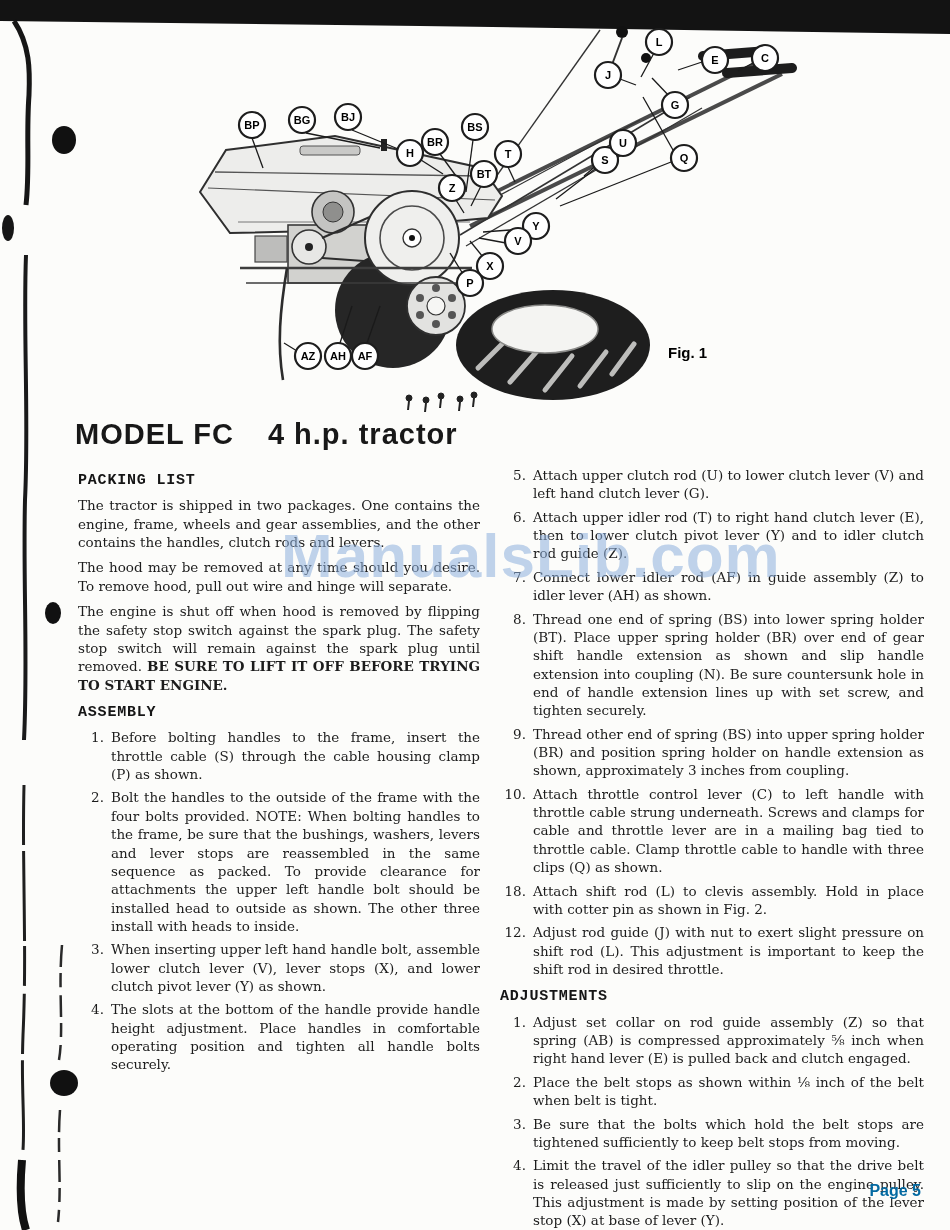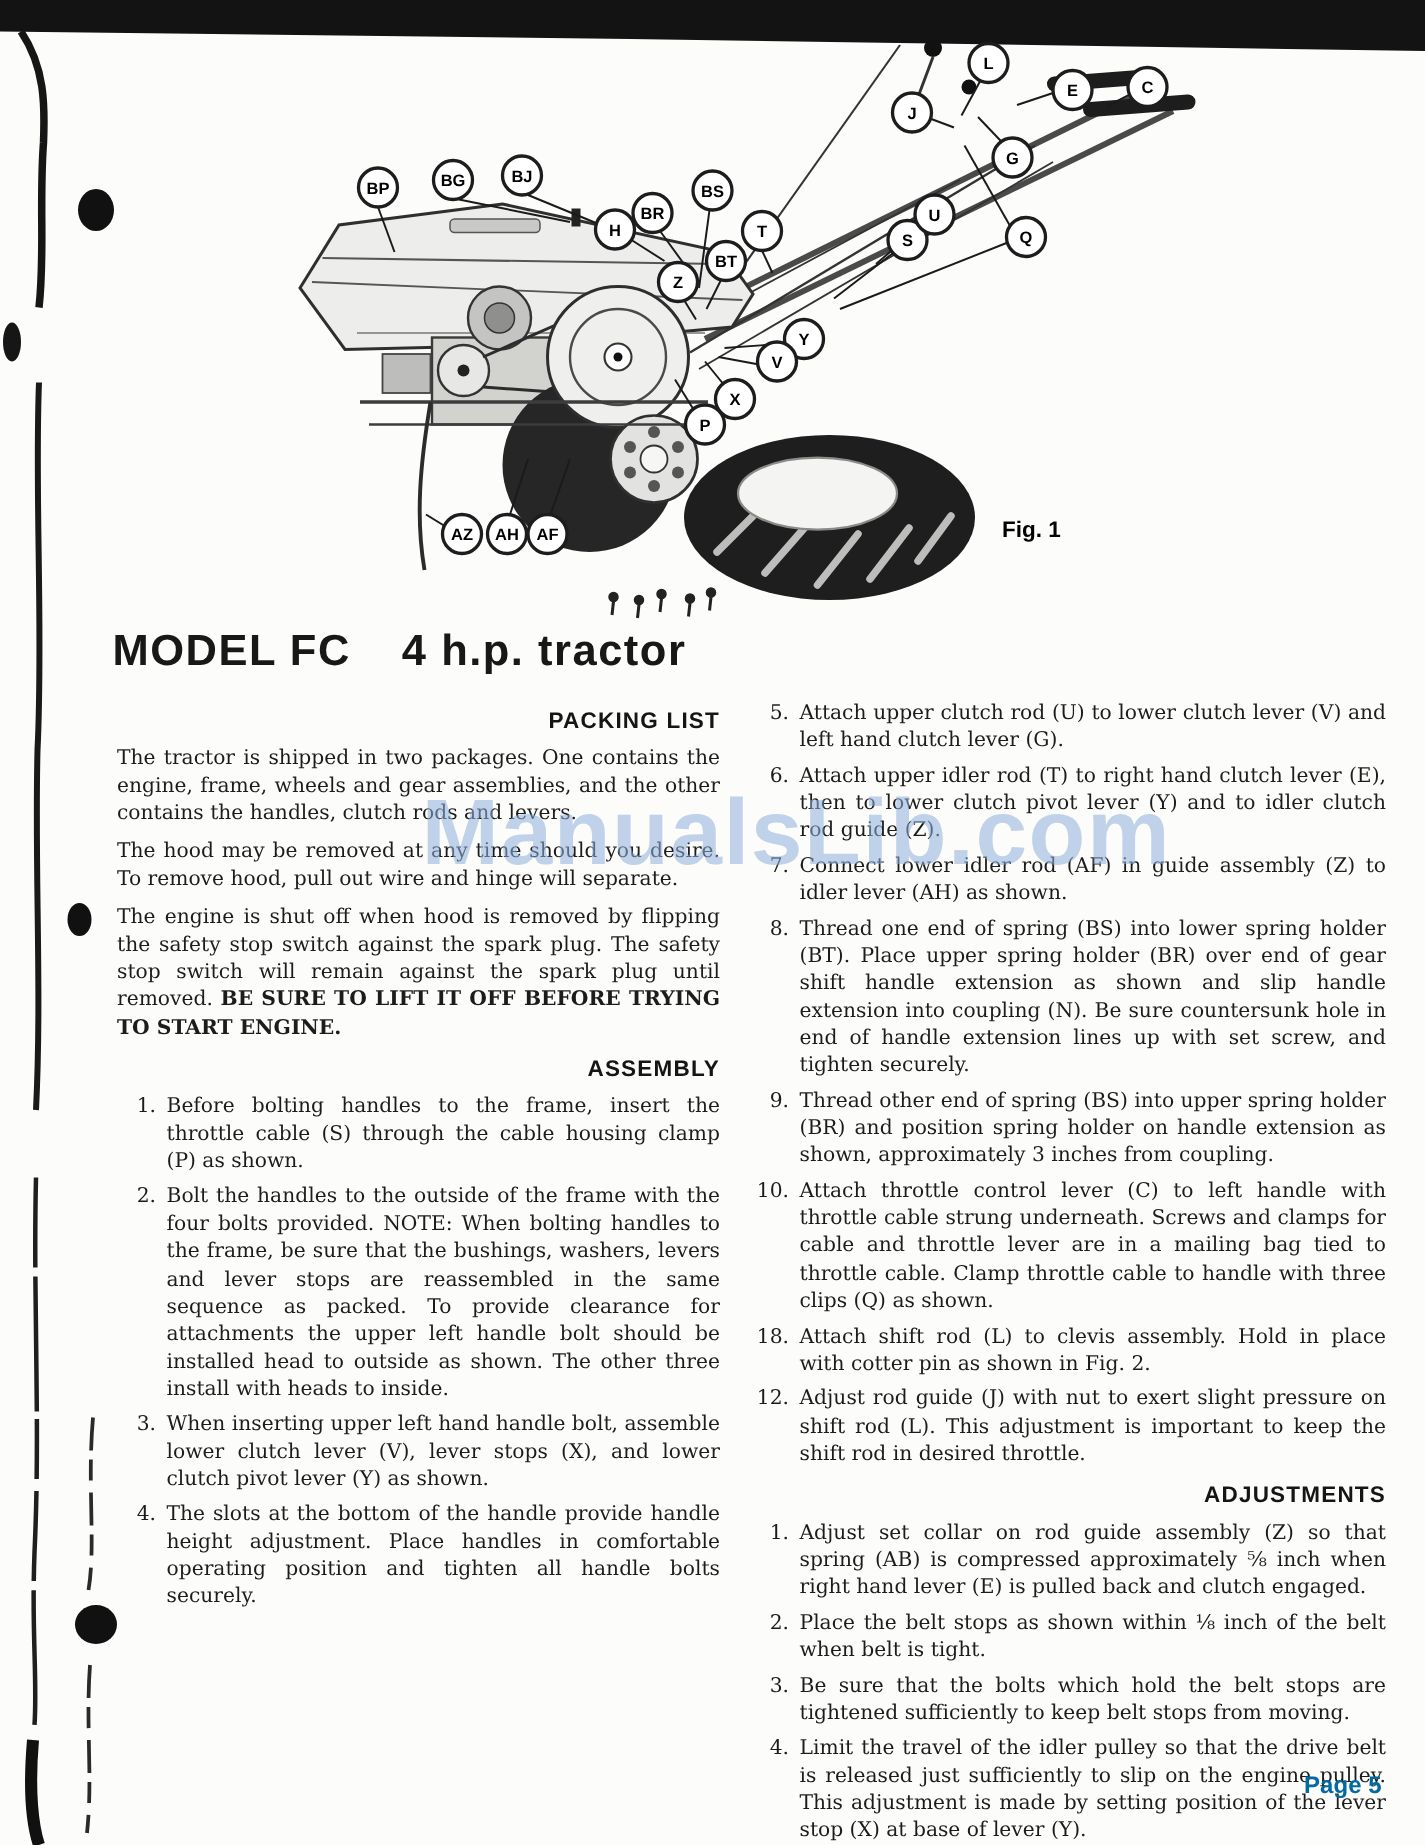--- a/index.html
+++ b/index.html
@@ -10,23 +10,23 @@
     overflow:hidden;
     font-family:"DejaVu Serif", serif;
     color:#1c1c1c;
   }
   .layer{position:absolute;left:0;top:0;}
   
   .col{position:absolute;font-size:13.5px;line-height:1.36;}
   .col-left{left:78px;top:462px;width:402px;}
   .col-right{left:500px;top:466px;width:424px;}
   .sect{
-    font-family:Liberation Sans, sans-serif;
+    font-family:Liberation Mono, monospace;
     font-weight:700;font-size:15px;letter-spacing:.8px;
-    text-align:right;margin:9px 0 5px 0;color:#151515;
+    text-align:left;margin:9px 0 5px 0;color:#151515;
   }
   .para{margin:0 0 7px 0;text-align:justify;}
   .b{font-weight:700;}
   .item{display:flex;margin:0 0 5px 0;}
   .item .num{flex:none;width:26px;text-align:right;padding-right:7px;}
   .item .itxt{flex:1;text-align:justify;}
   
   .main-title{
     position:absolute;left:75px;top:418px;width:840px;
     font-family:"Liberation Sans", sans-serif;

